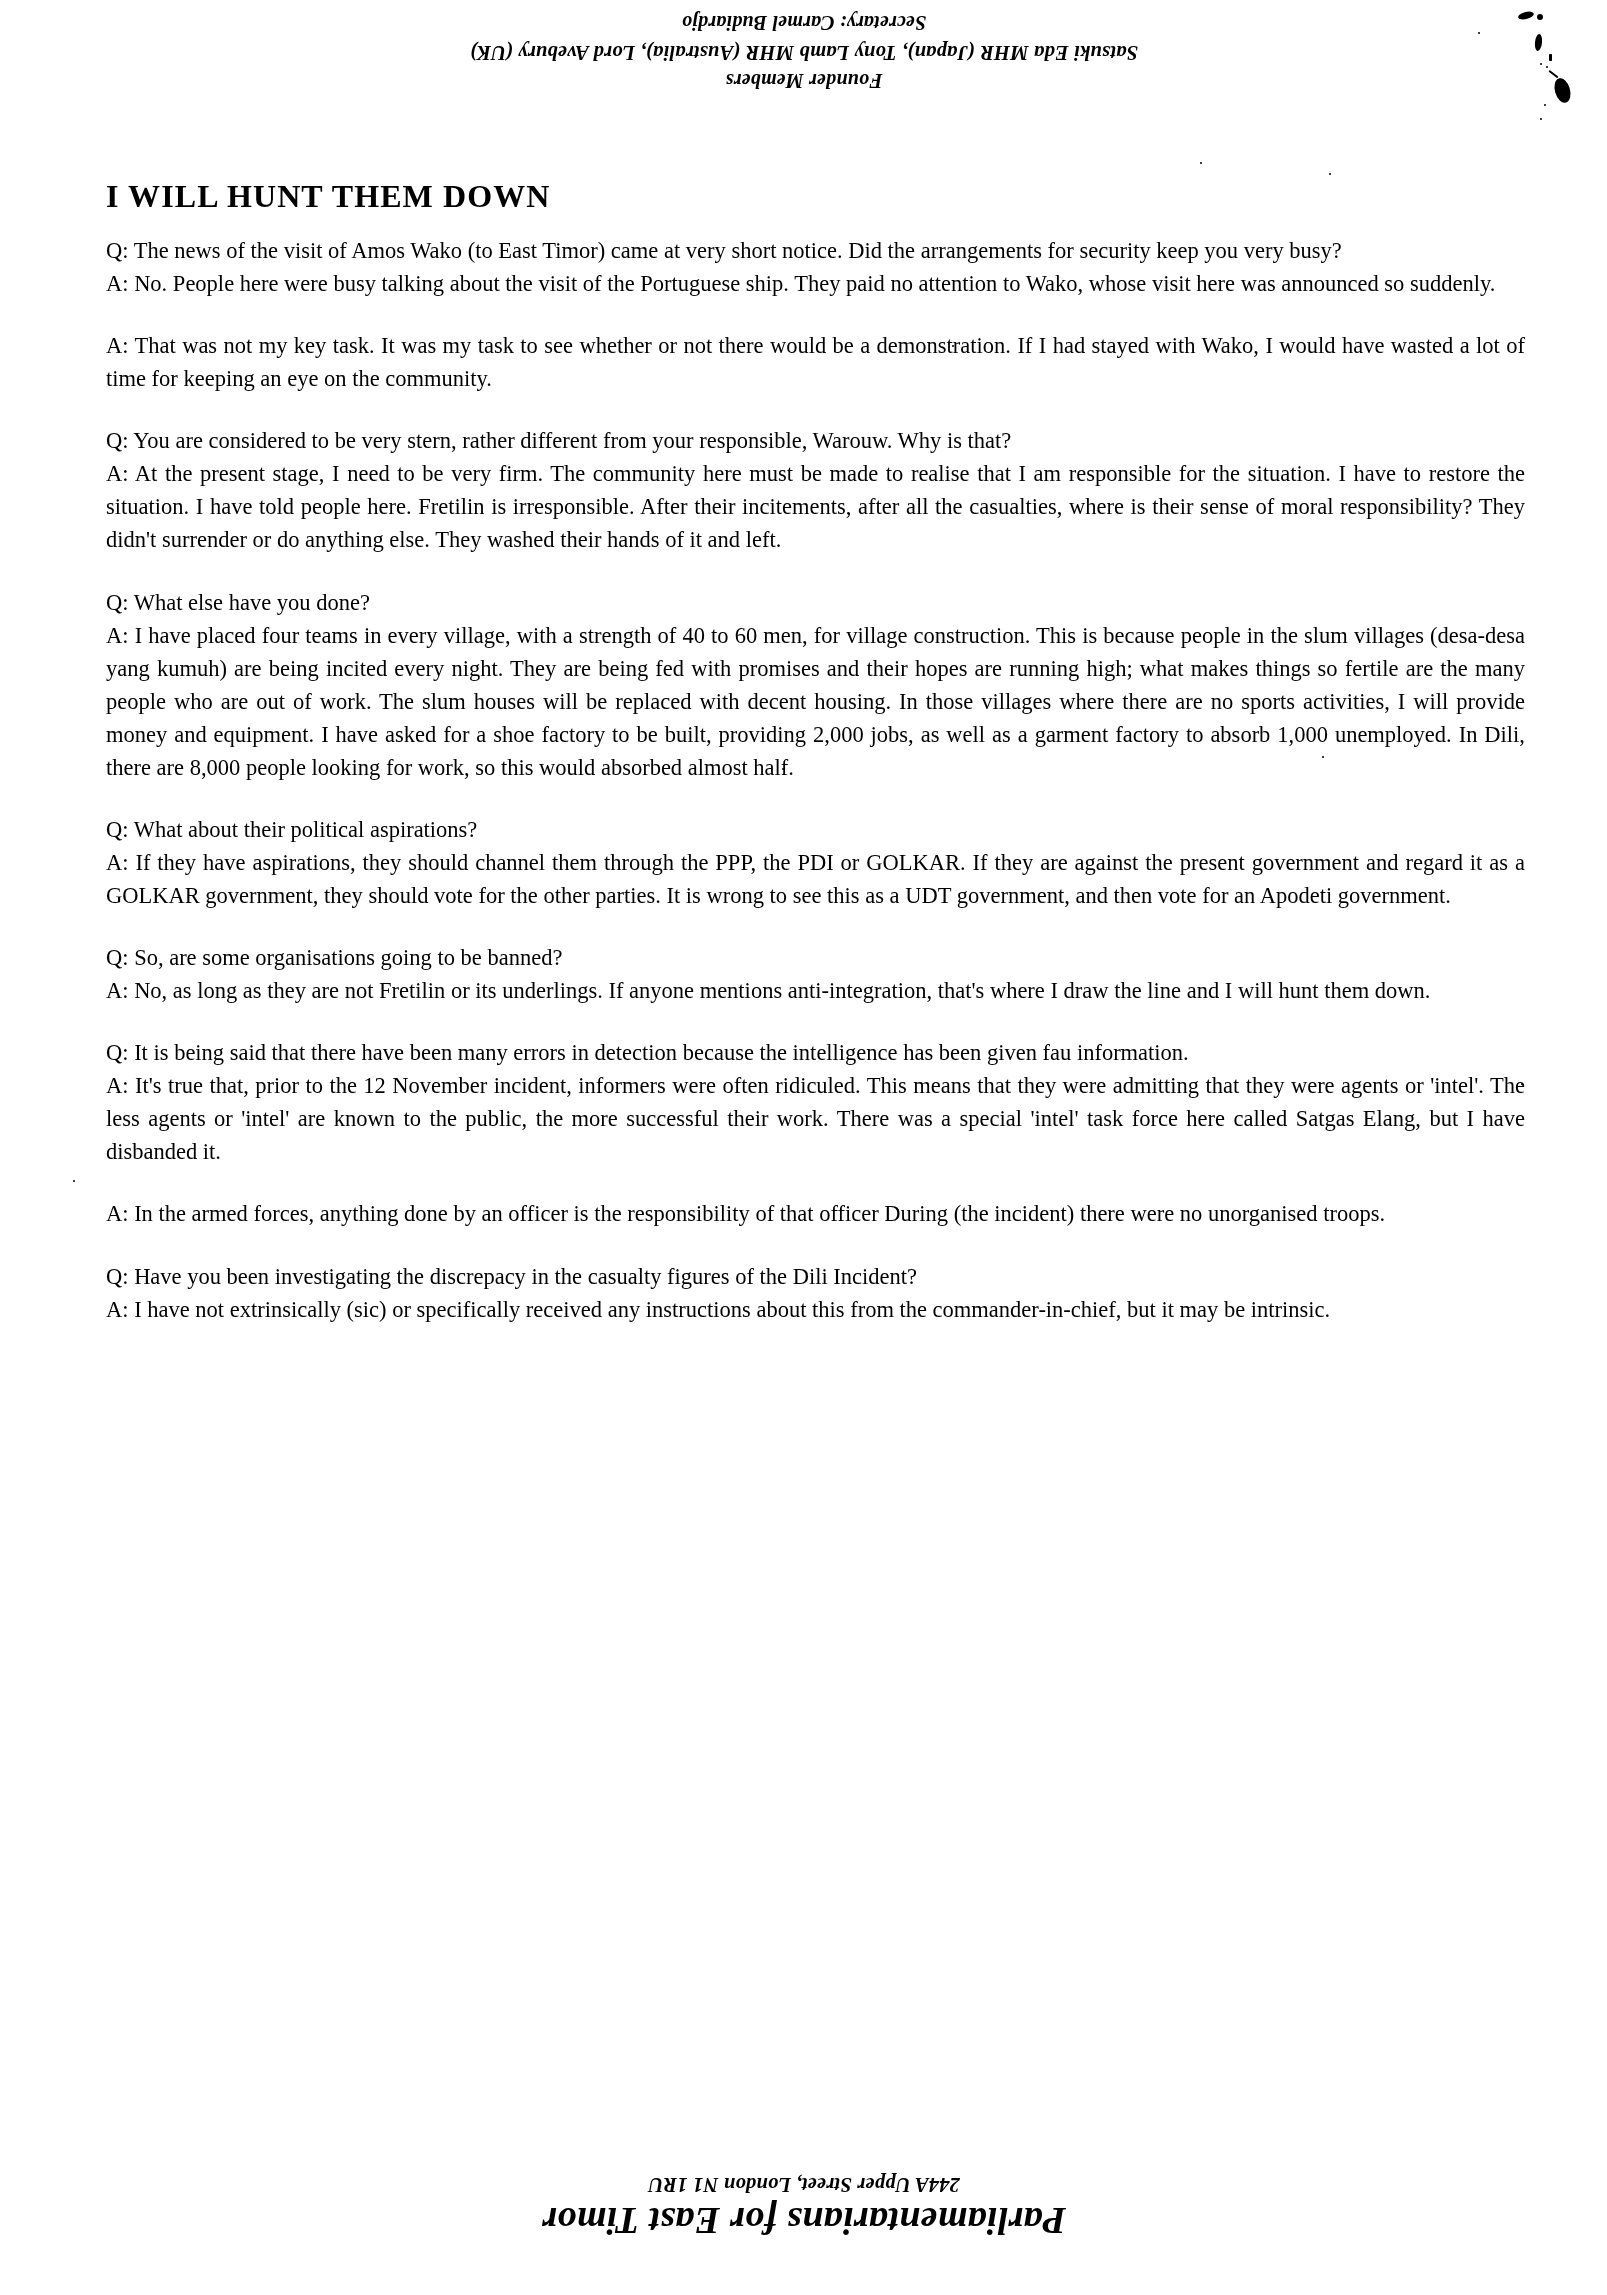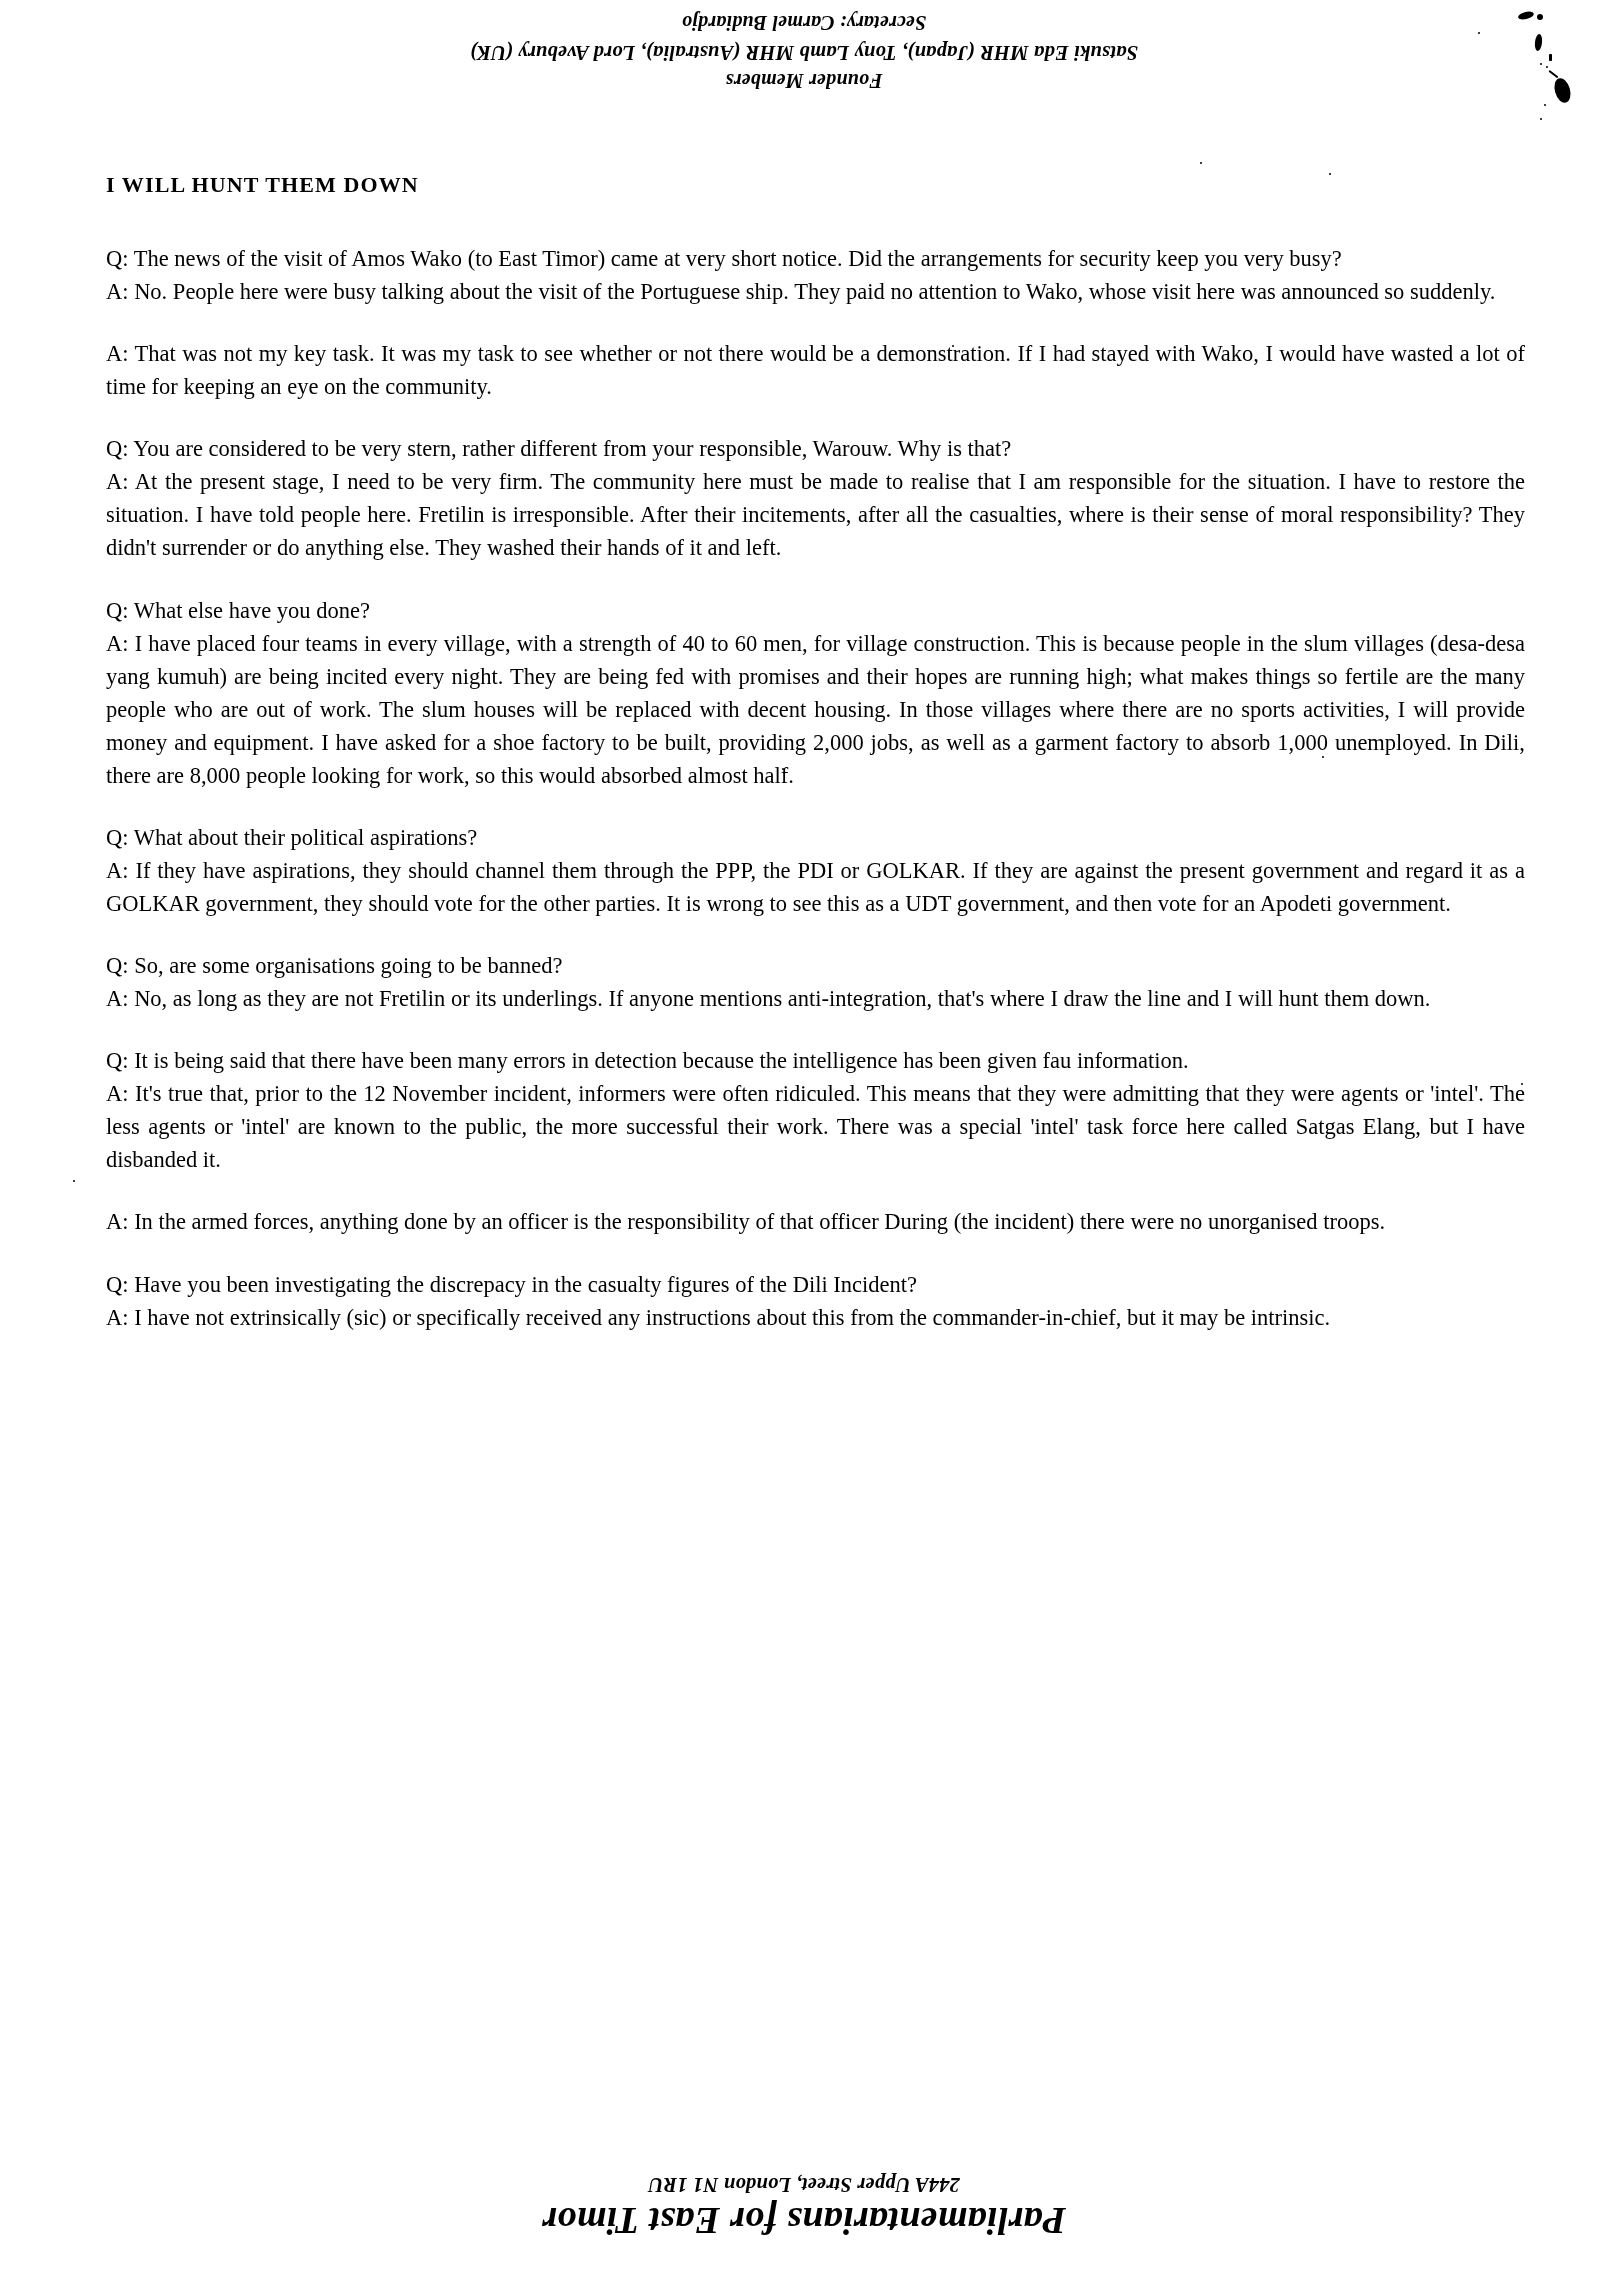--- a/index.html
+++ b/index.html
@@ -50,32 +50,32 @@
   .blob-d { left: 1555px; top: 78px; width: 14.5px; height: 25px; transform: rotate(-16deg); }
   .blob-e { left: 1548px; top: 73px; width: 10.6px; height: 2px;  border-radius: 0.7px; transform: rotate(38deg); }
   .blob-f { left: 1549px; top: 54px;  width: 3.3px;  height: 6.6px; border-radius: 0.7px; }
   .speck  { position: absolute; background:#000; width:2px; height:2px; border-radius:50%; }
 
   
   .doc-title {
     position: absolute;
     left: 106px;
     top: 157px;
-    font-size: 22px;
+    font-size: 32px;
     letter-spacing: 1.1px;
     white-space: nowrap;
   }
   .body-col {
     position: absolute;
     left: 106px;
     top: 230px;
     width: 1419px;
   }
   .qa-block {
-    margin: 12px 0 29px 0;
+    margin: 4px 0 29px 0;
   }
   .para {
     margin: 0;
     font-size: 22.5px;
     line-height: 1.47;
     text-align: justify;
     text-justify: inter-word;
   }
   .para.last-line-natural { text-align-last: left; }
 

